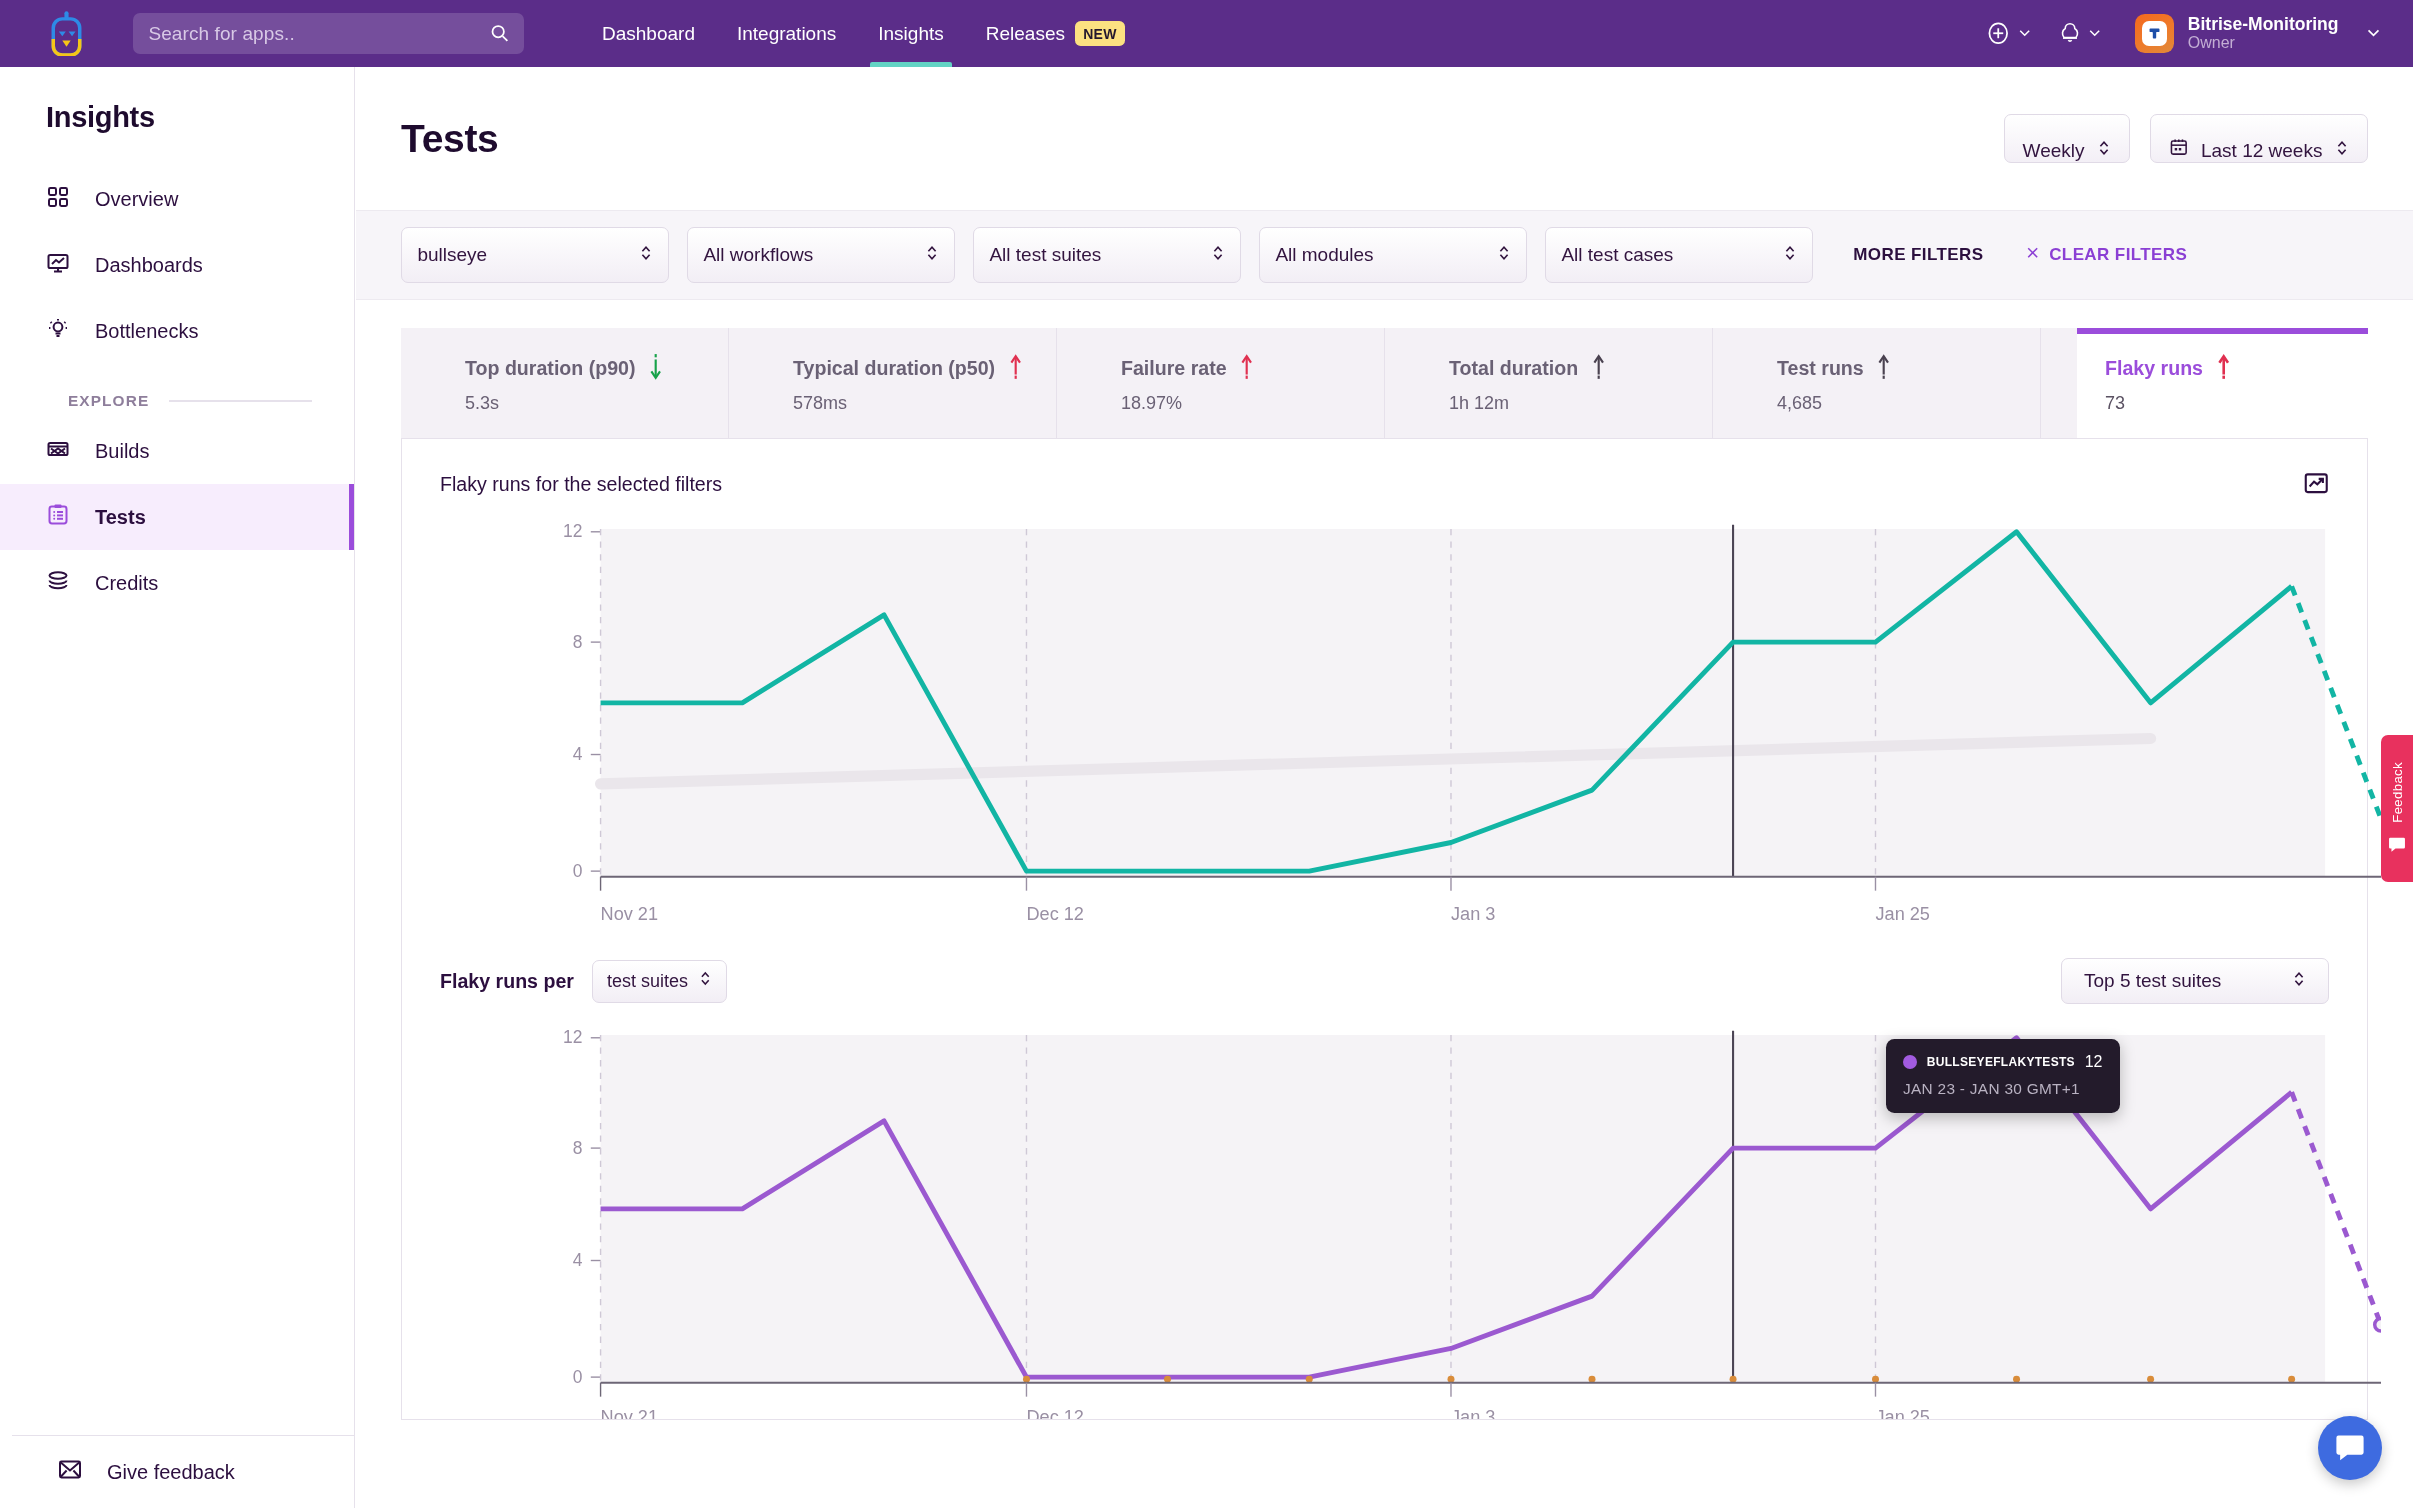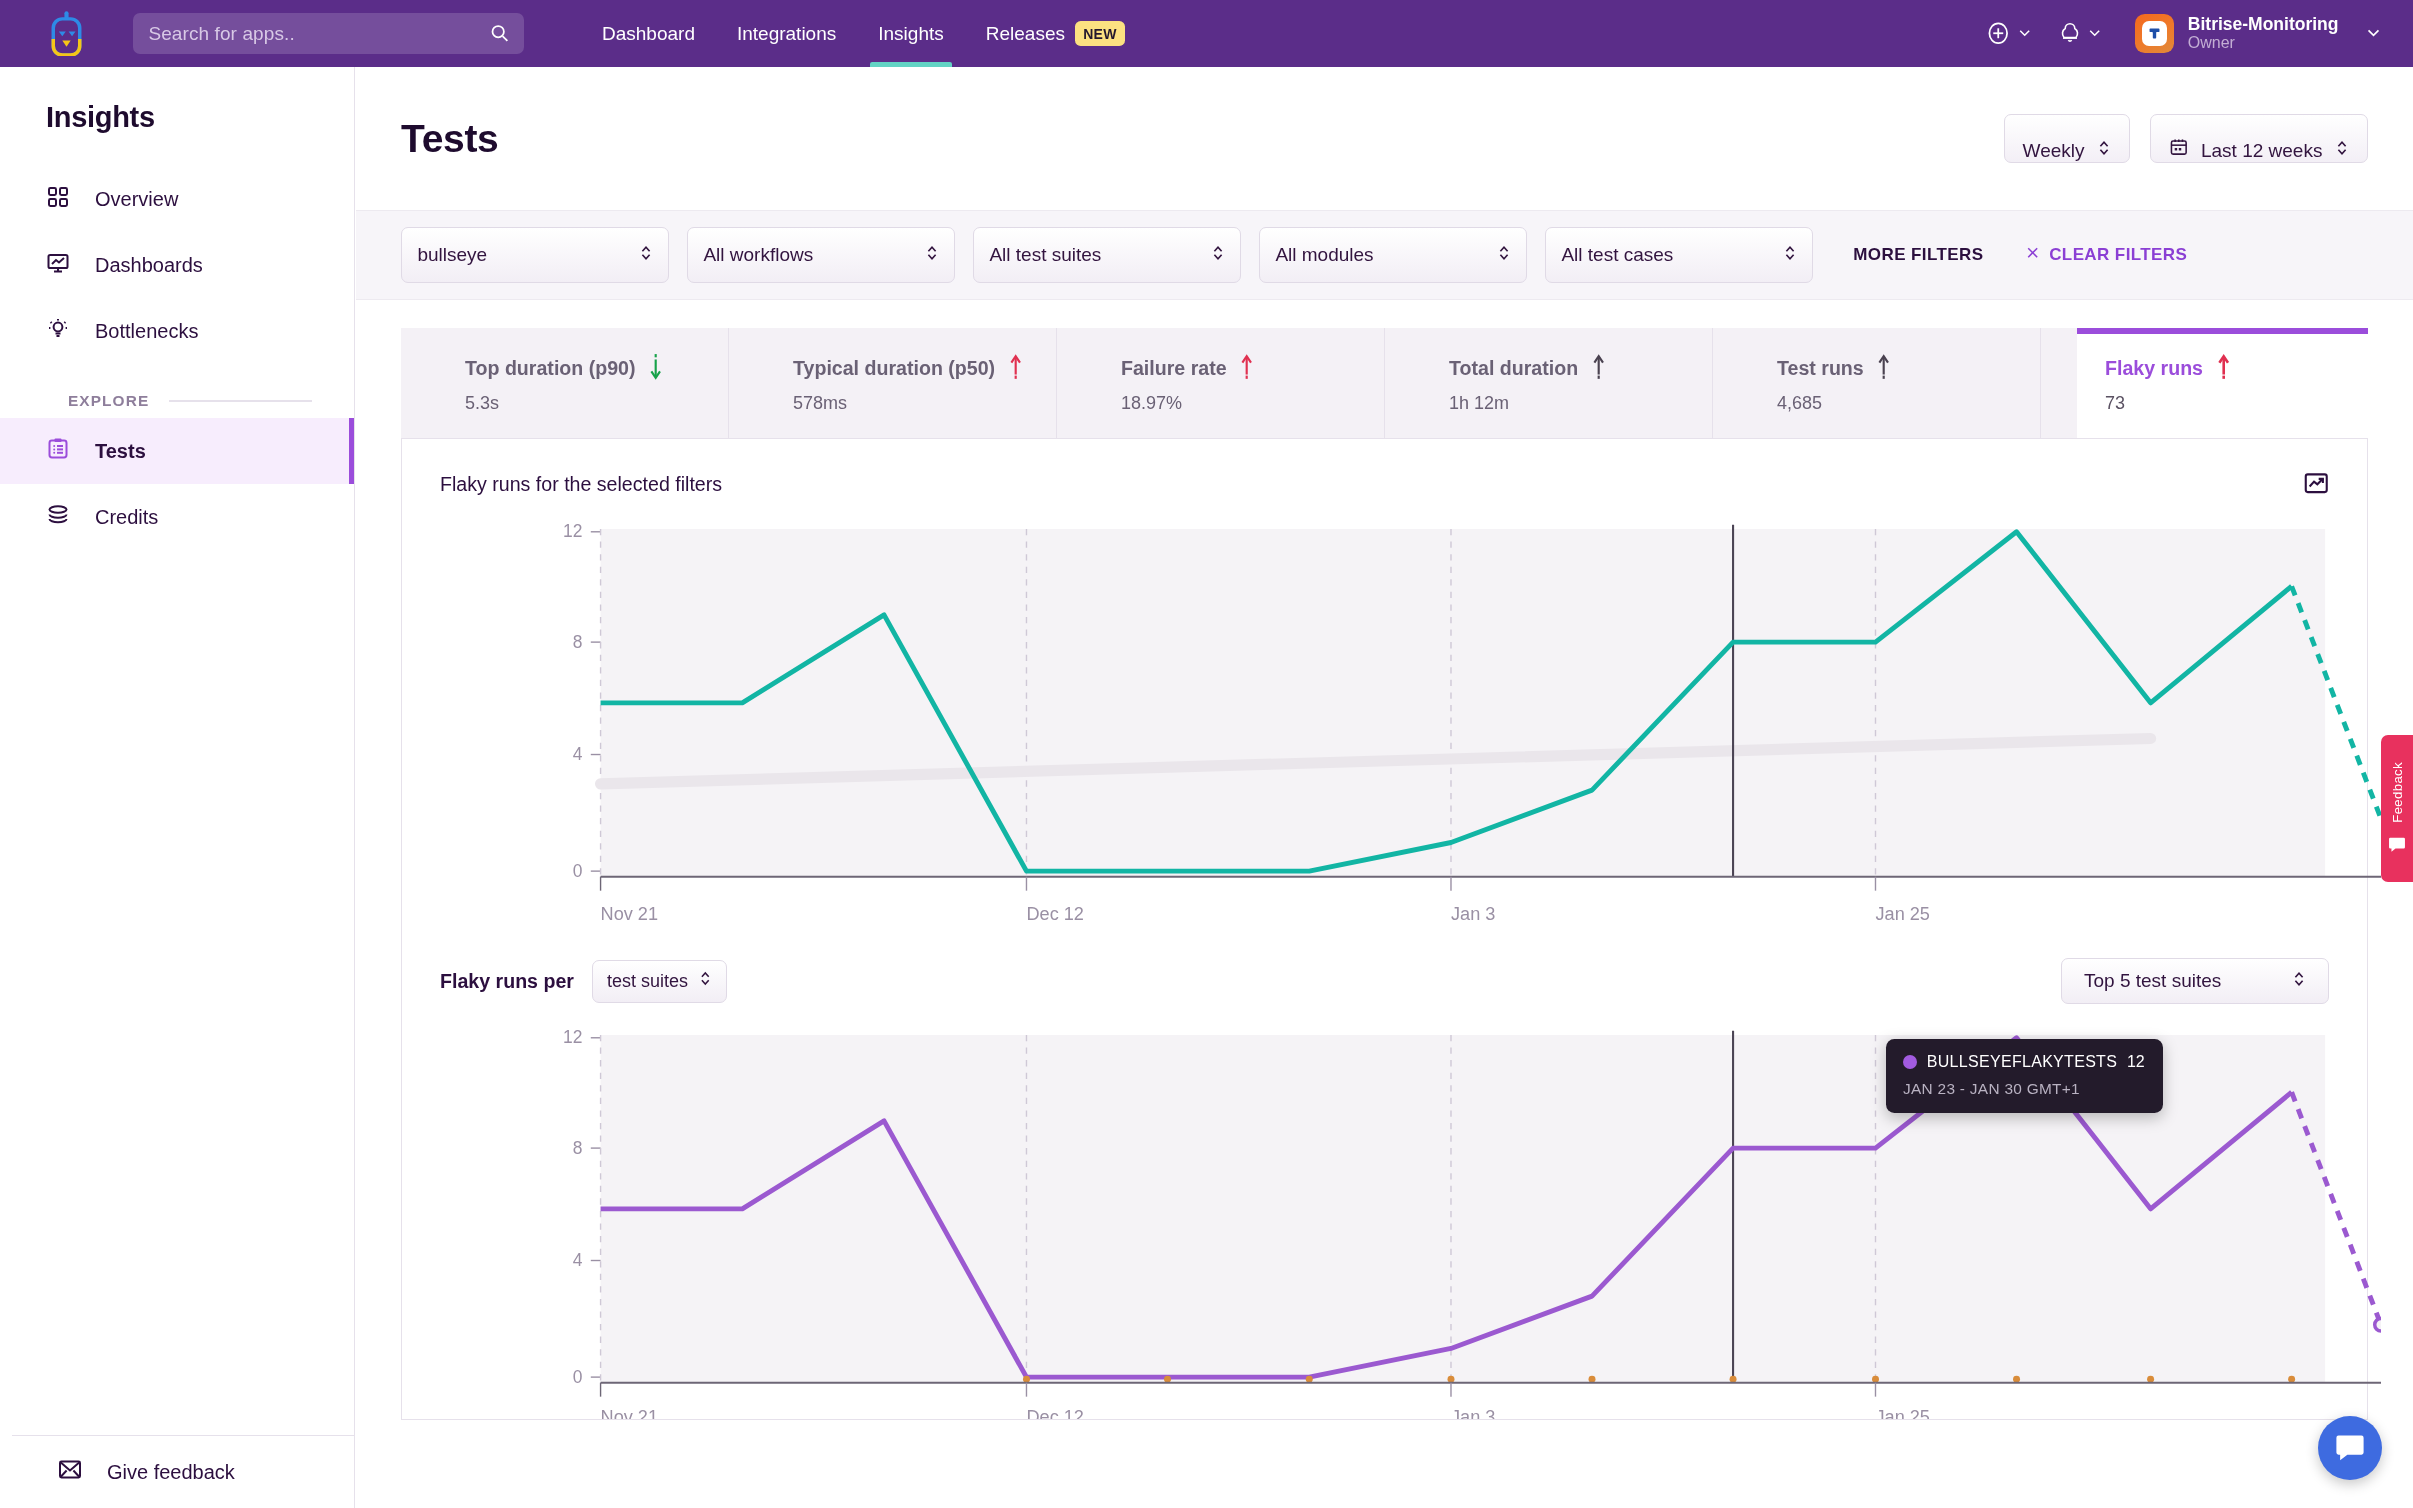--- a/index.html
+++ b/index.html
@@ -166,21 +166,21 @@
   }
   .sel-lg .v{flex:1;}
 
   
   .tooltip{
     position:absolute; background:#231B2B; border-radius:8.4px; padding:14px 18px 15.4px 17px;
     color:#fff; box-shadow:0 4.2px 15.4px rgba(0,0,0,.25);
   }
   .tt-r1{ display:flex; align-items:center; gap:9.8px; }
   .tt-dot{ width:14px; height:14px; border-radius:50%; background:#A25BE0; }
-  .tt-name{ font-size:16px; font-weight:normal; letter-spacing:0.3px;}
+  .tt-name{ font-size:12px; font-weight:bold; letter-spacing:0.3px;}
   .tt-val{ font-size:16px; }
   .tt-sub{ font-size:15.4px; color:#B9B2C2; margin-top:8.4px; letter-spacing:0.3px;}
 
   
   .feedback-rail{
     position:absolute; right:0; top:668px; width:32px; height:147px;
     background:#E8315E; border-radius:7px 0 0 7px;
     display:flex; flex-direction:column; align-items:center; justify-content:center; gap:12.6px;
   }
   .feedback-rail .txt{
@@ -326,20 +326,31 @@
         </svg>
       </span>
       <span class="lbl">Bottlenecks</span>
     </div>
 
     <div class="sb-section">
       <span class="t">EXPLORE</span>
       <span class="ln"></span>
     </div>
 
+    <div class="sb-item">
+      <span>
+        <svg width="24" height="24" viewBox="0 0 24 24" fill="none" stroke="#2C0F3F" stroke-width="2">
+          <rect x="2.5" y="6" width="19" height="12" rx="1.6"></rect>
+          <line x1="2.5" y1="9.5" x2="21.5" y2="9.5"></line>
+          <path d="M5 16.5 L12 11.5 L19 16.5"></path>
+            <path d="M5 11.5 L12 16.5 L19 11.5"></path>
+        </svg>
+      </span>
+      <span class="lbl">Builds</span>
+    </div>
 
     <div class="sb-item active">
       <span>
         <svg width="24" height="24" viewBox="0 0 24 24" fill="none" stroke="#9B4DDB" stroke-width="2">
           <rect x="3.5" y="3.5" width="17" height="17" rx="2.4"></rect>
           <rect x="8.5" y="1.5" width="7" height="3.6" rx="1" fill="#9B4DDB" stroke="none"></rect>
           <circle cx="8.2" cy="9" r="1" fill="#9B4DDB" stroke="none"></circle>
             <line x1="11" y1="9" x2="17" y2="9"></line>
           <circle cx="8.2" cy="12.4" r="1" fill="#9B4DDB" stroke="none"></circle>
             <line x1="11" y1="12.4" x2="17" y2="12.4"></line>

